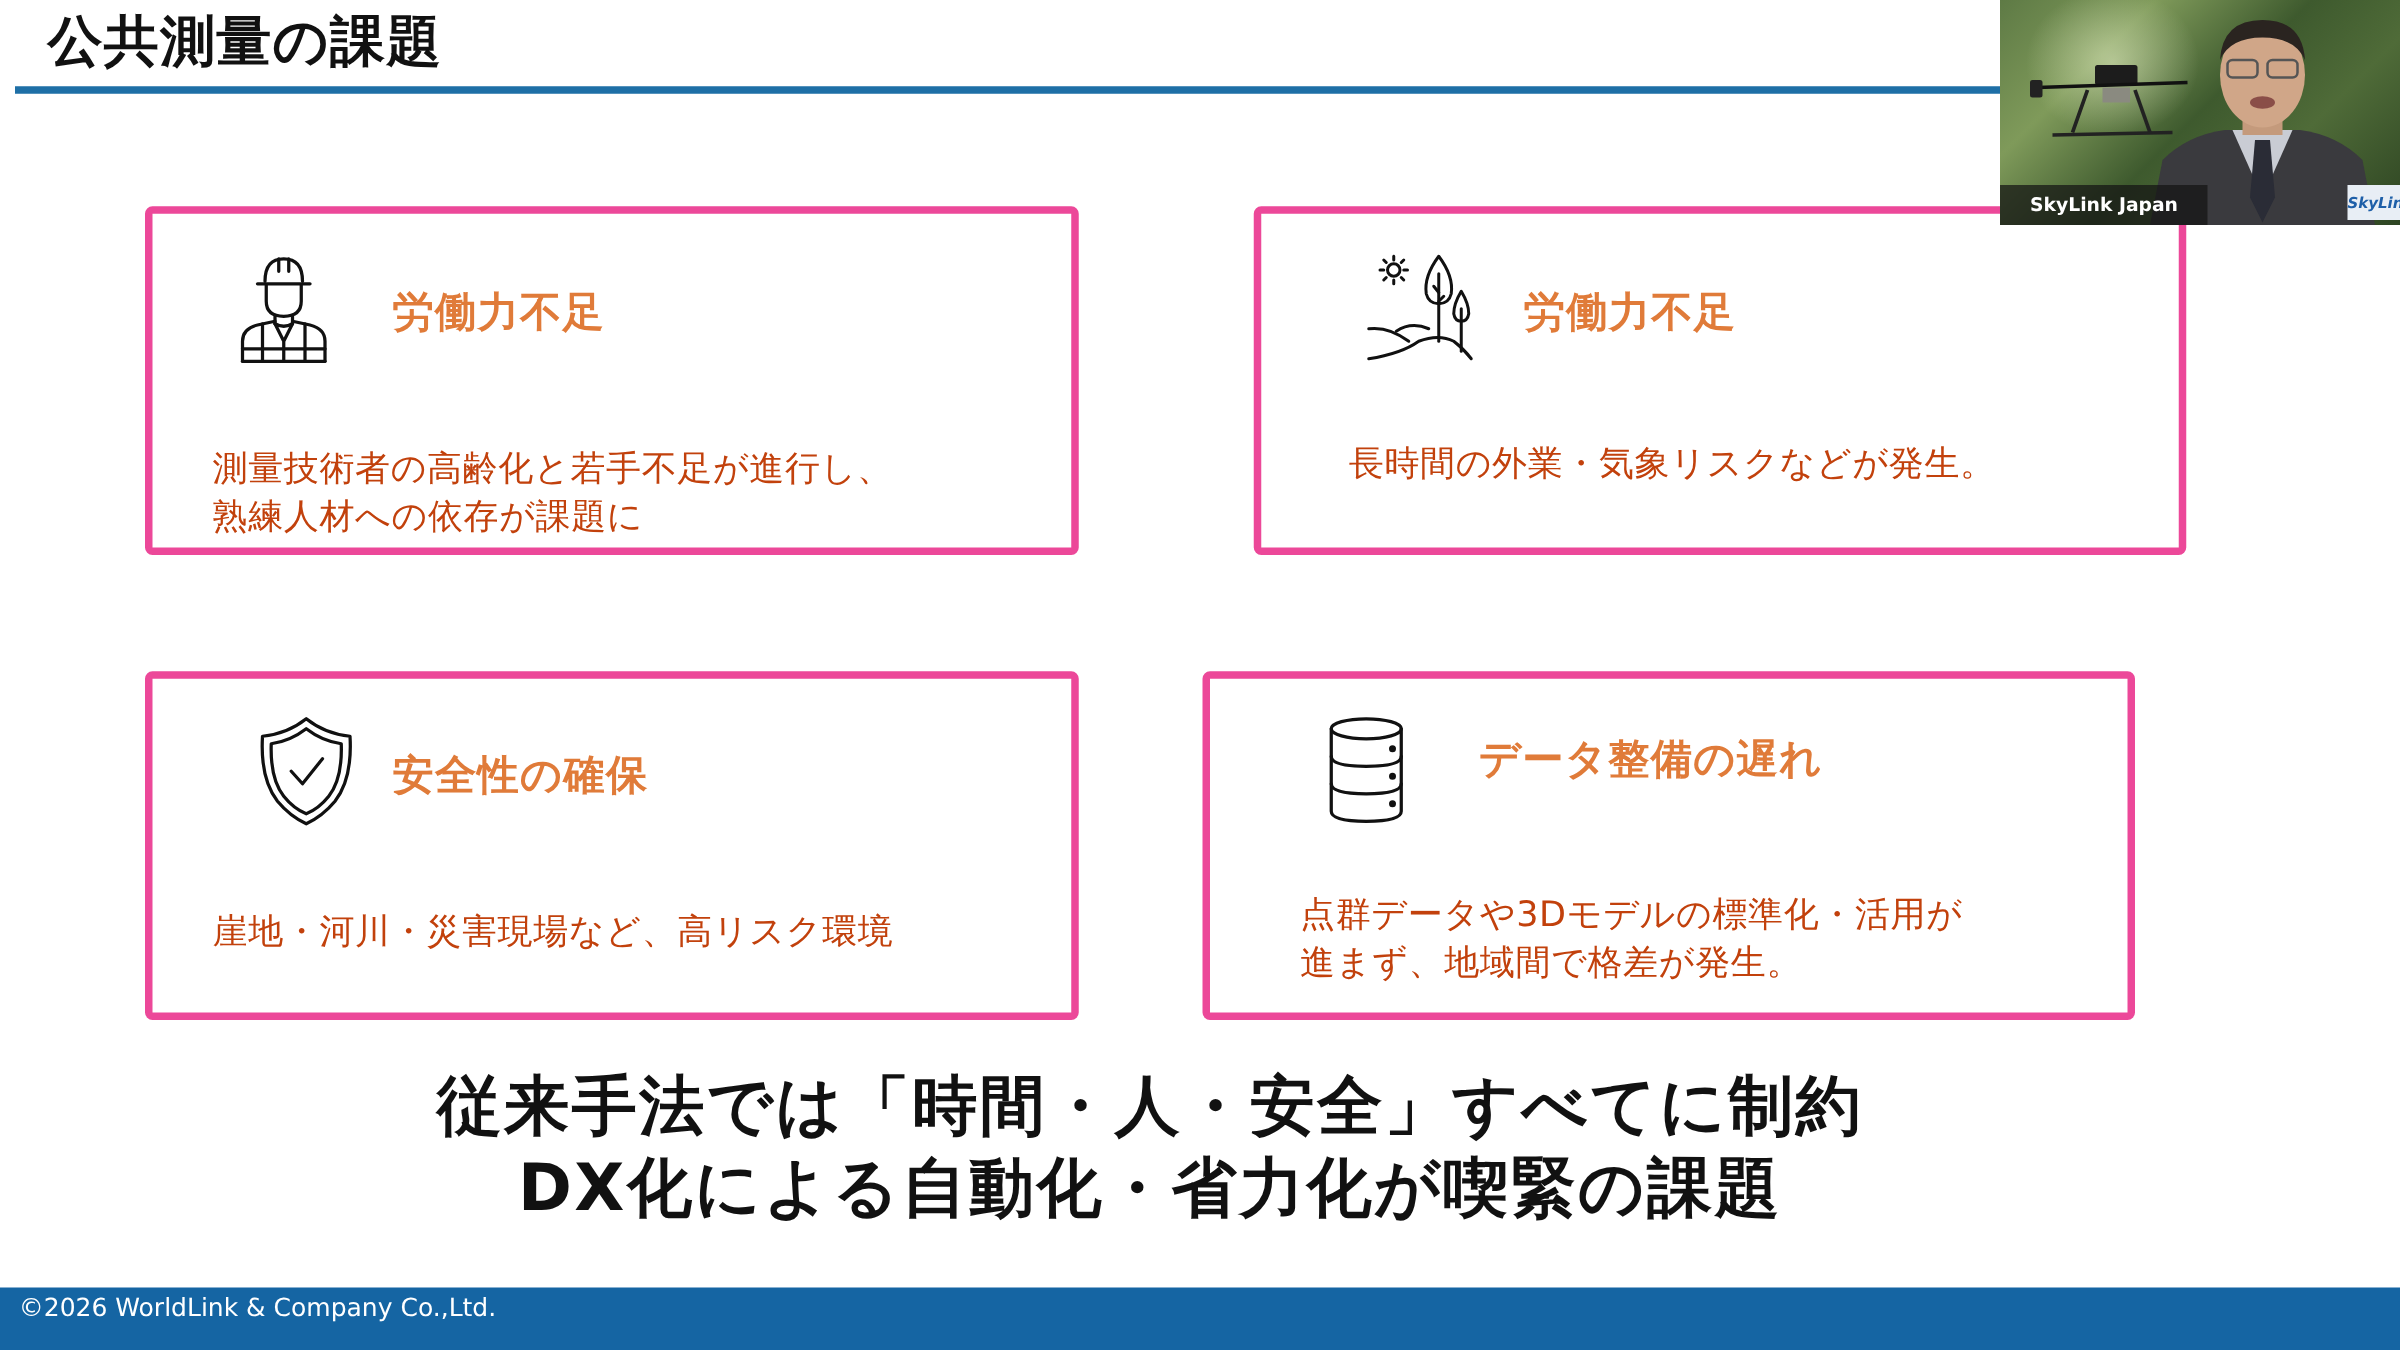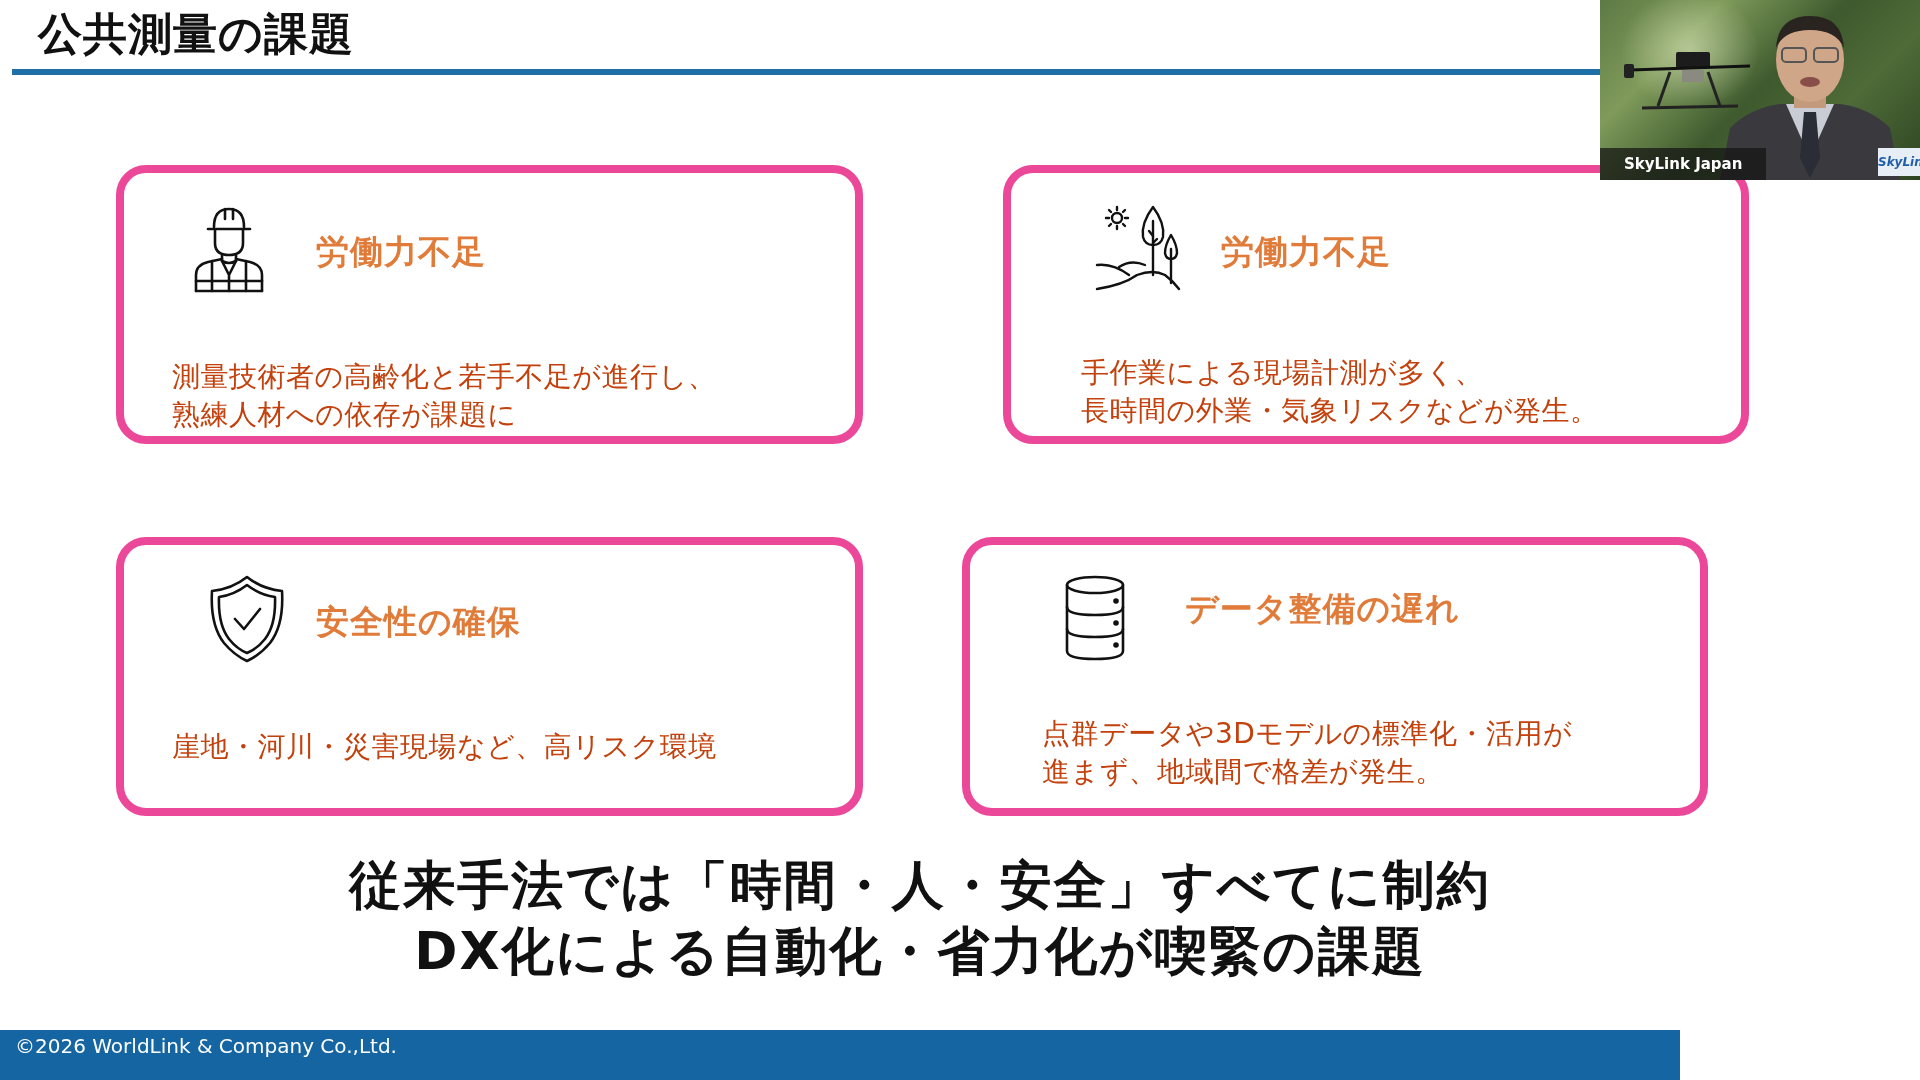--- a/index.html
+++ b/index.html
@@ -11,21 +11,21 @@
     font-size: 44px; font-weight: bold; color: #111; letter-spacing: 1px;
     line-height: 60px;
   }
   .title-rule {
     position: absolute; left: 12px; top: 69px; width: 1590px; height: 6px;
     background: #1e6fa6;
   }
 
   .card {
     position: absolute; width: 747px; height: 279px;
-    border: 8px solid #ec4899; border-radius: 30px; background: #ffffff;
+    border: 6px solid #ec4899; border-radius: 6px; background: #ffffff;
   }
   .card-1 { left: 116px; top: 165px; }
   .card-2 { left: 1003px; top: 165px; width: 746px; }
   .card-3 { left: 116px; top: 537px; }
   .card-4 { left: 962px; top: 537px; width: 746px; }
 
   .card-icon { position: absolute; width: 90px; height: 90px; }
   .card-icon svg { width: 100%; height: 100%; display: block; }
   .card-1 .card-icon { left: 60px; top: 30px; }
   .card-2 .card-icon { left: 82px; top: 30px; }
@@ -52,21 +52,21 @@
   .card-body span { display: block; }
 
   .conclusion {
     position: absolute; left: 0; top: 852px; width: 1840px; text-align: center;
     font-size: 52px; font-weight: bold; color: #111; line-height: 66px;
     letter-spacing: 2px;
   }
   .conclusion span { display: block; }
 
   .footer {
-    position: absolute; left: 0; top: 1030px; width: 1680px; height: 50px;
+    position: absolute; left: 0; top: 1030px; width: 1920px; height: 50px;
     background: #1565a3;
   }
   .footer-text {
     position: absolute; left: 15px; top: 4px; font-size: 20px; color: #ffffff;
     font-family: "DejaVu Sans", sans-serif;
   }
 
   .video-tile {
     position: absolute; left: 1600px; top: 0; width: 320px; height: 180px;
     overflow: hidden;
@@ -135,21 +135,20 @@
       <path d="M56 28 L60 33 M64 36 L60 40"></path>
       <path d="M78 32 Q72 42 72 50 Q73 56 78 56 Q83 56 84 50 Q84 42 78 32 Z"></path>
       <line x1="78" y1="46" x2="78" y2="80"></line>
       <path d="M4 62 Q20 60 36 72"></path>
       <path d="M26 64 Q38 56 52 62"></path>
       <path d="M4 86 Q30 82 44 72 Q60 66 72 72 Q80 78 86 86"></path>
     </svg>
   </div>
   <div class="card-heading">労働力不足</div>
   <div class="card-body">
-    <span>手作業による現場計測が多く、</span>
     <span>長時間の外業・気象リスクなどが発生。</span>
   </div>
 </div>
 
 <div class="card card-3">
   <div class="card-icon">
     <svg viewBox="0 0 90 90" fill="none" stroke="#111" stroke-width="2.6" stroke-linecap="round" stroke-linejoin="round">
       <path d="M45 4 Q30 16 10 18 Q8 52 22 70 Q32 82 45 88 Q58 82 68 70 Q82 52 80 18 Q60 16 45 4 Z"></path>
       <path d="M45 12 Q32 22 17 24 Q16 52 27 66 Q35 76 45 80 Q55 76 63 66 Q74 52 73 24 Q58 22 45 12 Z"></path>
       <path d="M33 46 L42 56 L58 36"></path>

